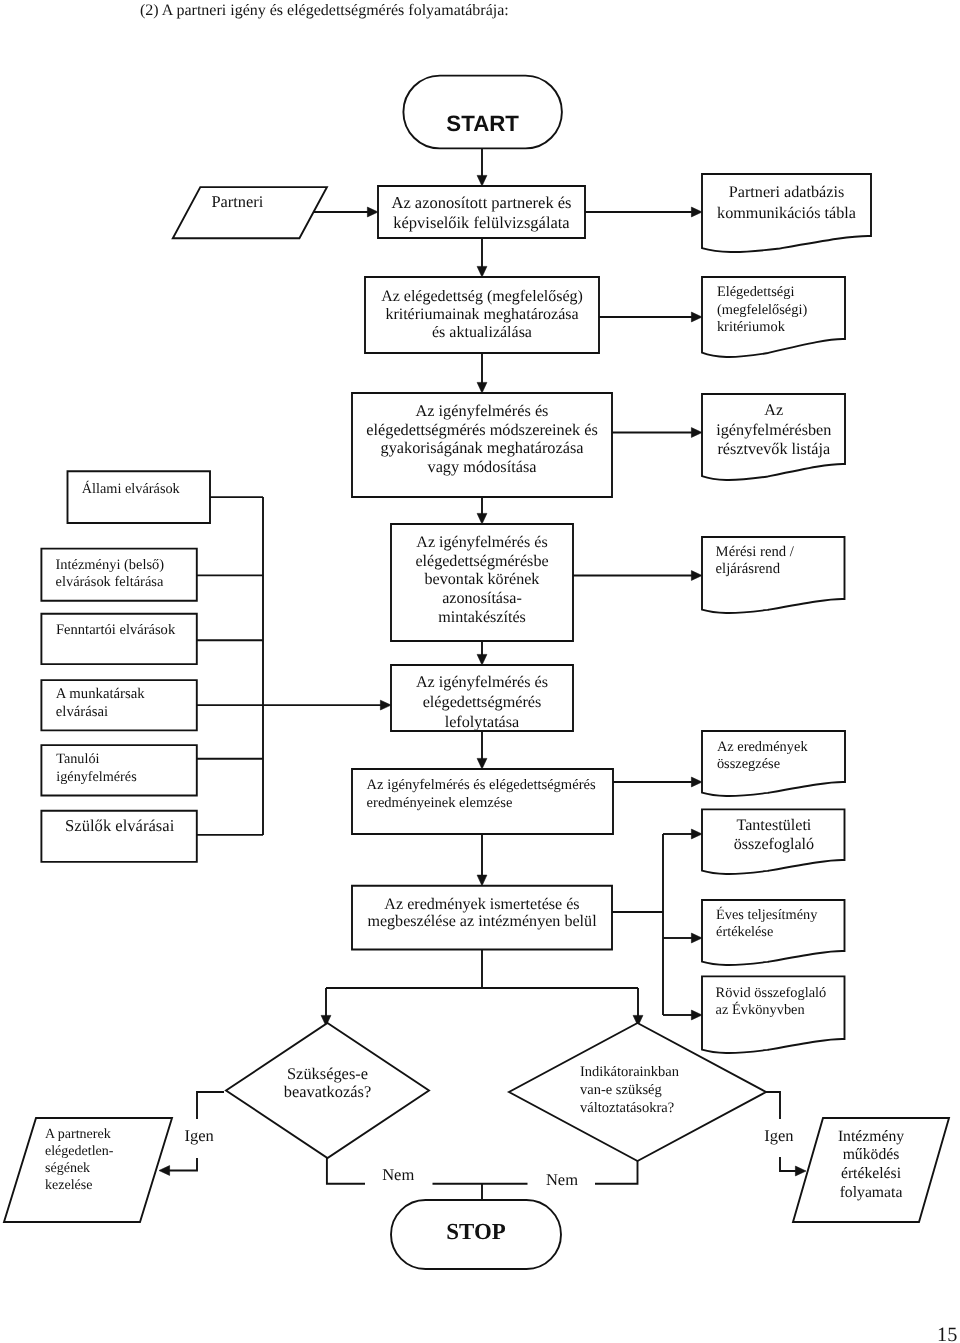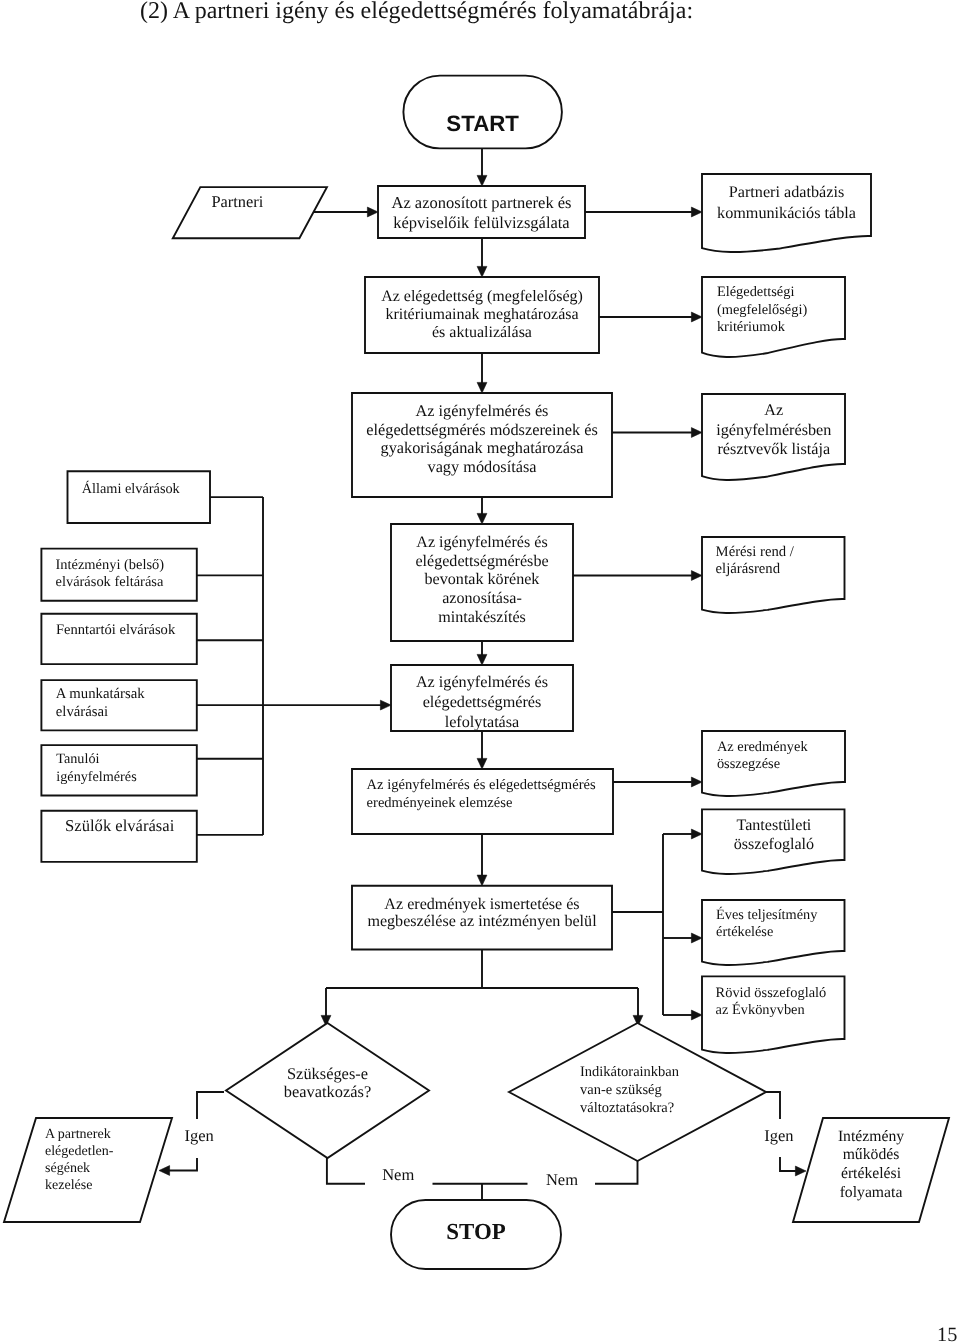--- a/index.html
+++ b/index.html
@@ -1,21 +1,21 @@
 <!DOCTYPE html>
 <html><head>
 <meta charset="utf-8">
 <style>
   html,body{margin:0;padding:0;background:#ffffff;}
   *{-webkit-font-smoothing:antialiased;text-rendering:geometricPrecision;}
   body{width:960px;height:1343px;overflow:hidden;
        font-family:"Liberation Serif",serif;color:#000;}
   .page{position:relative;width:960px;height:1343px;background:#fff;overflow:hidden;}
   #flow{position:absolute;left:0;top:0;display:block;}
-  .page-title{position:absolute;left:140px;top:-1px;font-size:24px;
+  .page-title{position:absolute;left:140px;top:-1px;font-size:16px;
        line-height:24px;white-space:nowrap;color:#151515;}
   .page-number{position:absolute;left:937px;top:1323px;font-size:20.3px;line-height:24px;color:#151515;}
   svg text{fill:#111;}
   .sans{font-family:"Liberation Sans",sans-serif;}
 </style>
 </head>
 <body>
 
 <div class="page">
   <div class="page-title">(2) A partneri igény és elégedettségmérés folyamatábrája:</div>

